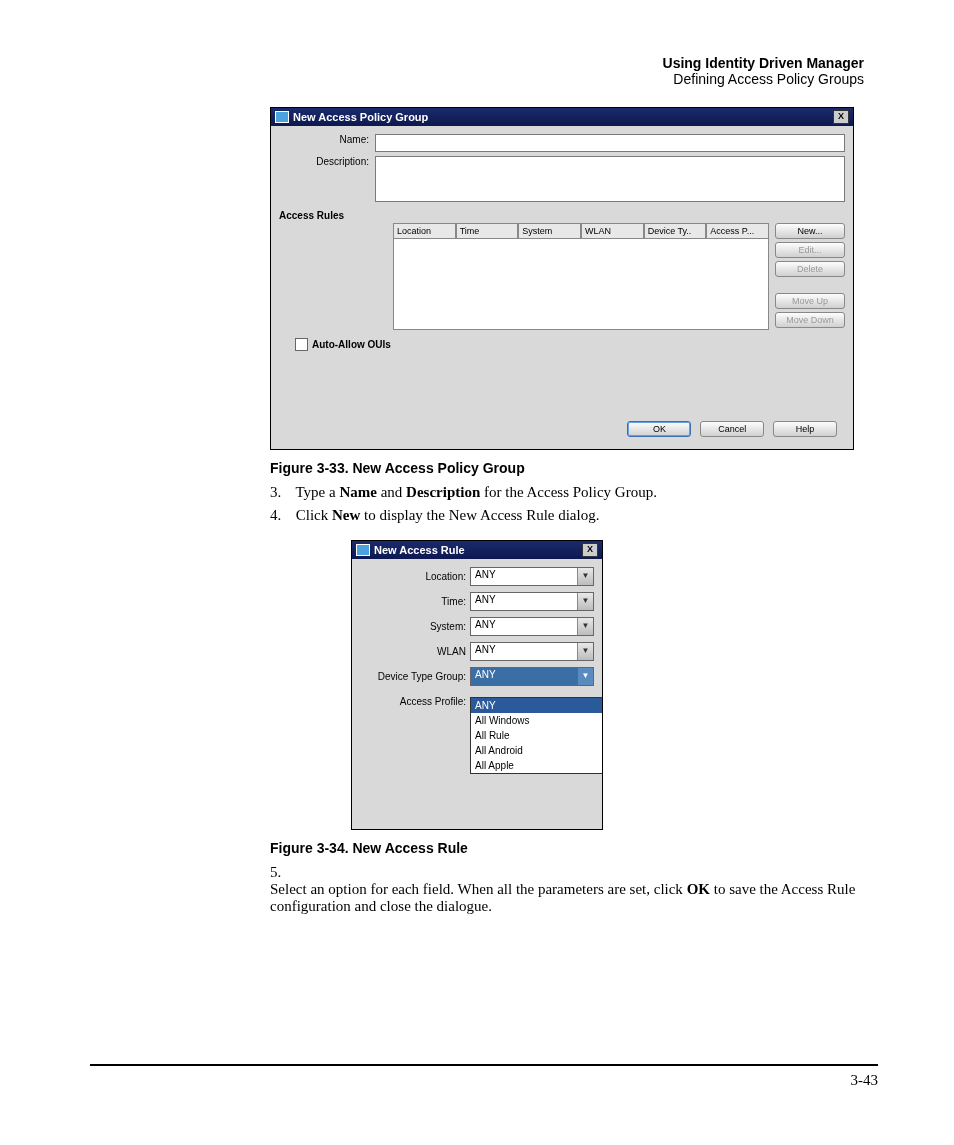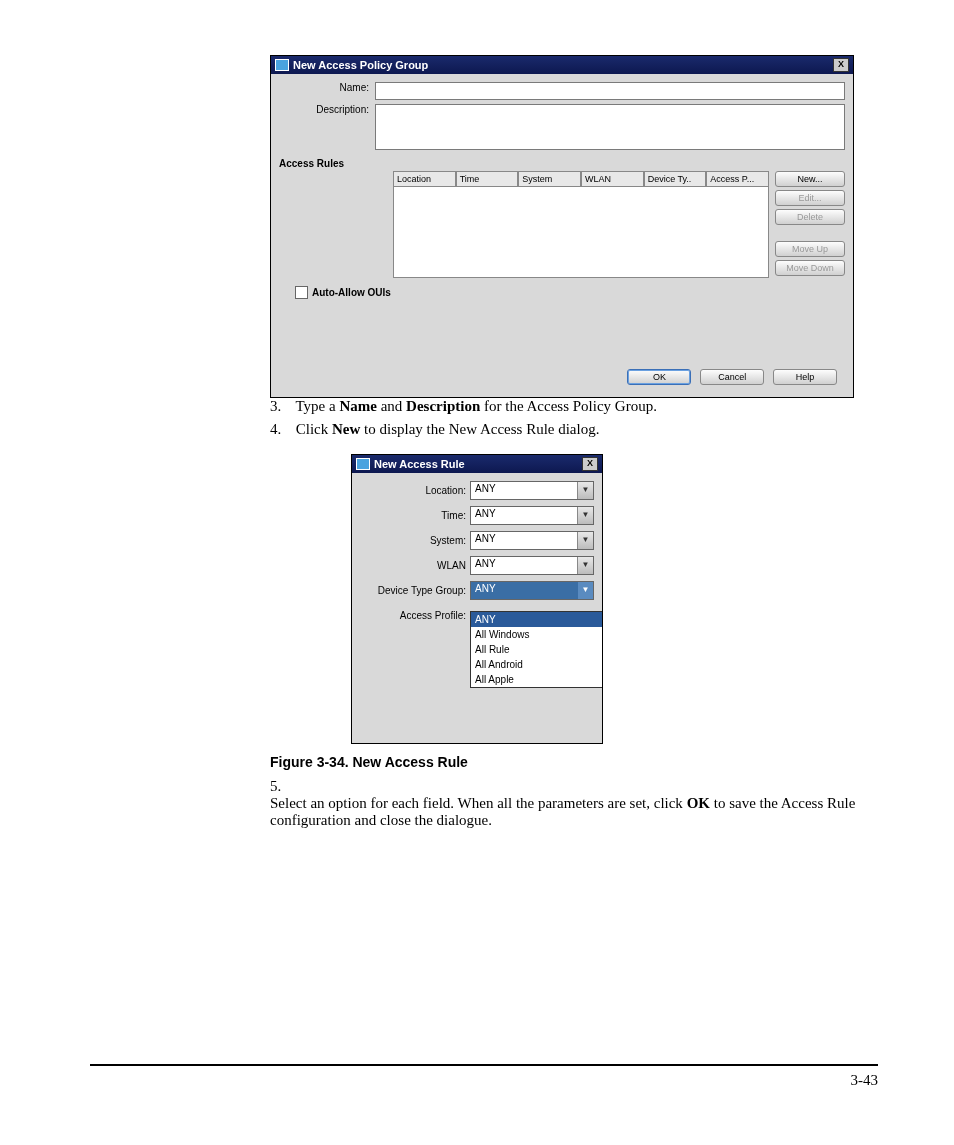--- a/index.html
+++ b/index.html
@@ -162,20 +162,24 @@
     text-align: right;
     padding-top: 6px;
     font-size: 15px;
   }
 </style>
 </head>
 <body>
 
 <div class="page">
 
+  <div class="header-block">
+    <div class="header-bold">Using Identity Driven Manager</div>
+    <div class="header-light">Defining Access Policy Groups</div>
+  </div>
 
   <div class="dialog1">
     <div class="titlebar">
       <span class="title-left">
         <span class="title-icon"></span>
         <span>New Access Policy Group</span>
       </span>
       <span class="close-x">X</span>
     </div>
     <div class="d1-body">
@@ -214,20 +218,21 @@
         <span>Auto-Allow OUIs</span>
       </div>
       <div class="d1-footer">
         <span class="win-btn ok-btn">OK</span>
         <span class="win-btn">Cancel</span>
         <span class="win-btn">Help</span>
       </div>
     </div>
   </div>
 
+  <div class="figure-caption">Figure 3-33. New Access Policy Group</div>
 
   <div class="body-text">
     <span class="num">3.</span>
     <span>Type a </span><span class="bold">Name</span><span> and </span><span class="bold">Description</span><span> for the Access Policy Group.</span>
   </div>
   <div class="body-text">
     <span class="num">4.</span>
     <span>Click </span><span class="bold">New</span><span> to display the New Access Rule dialog.</span>
   </div>
 

